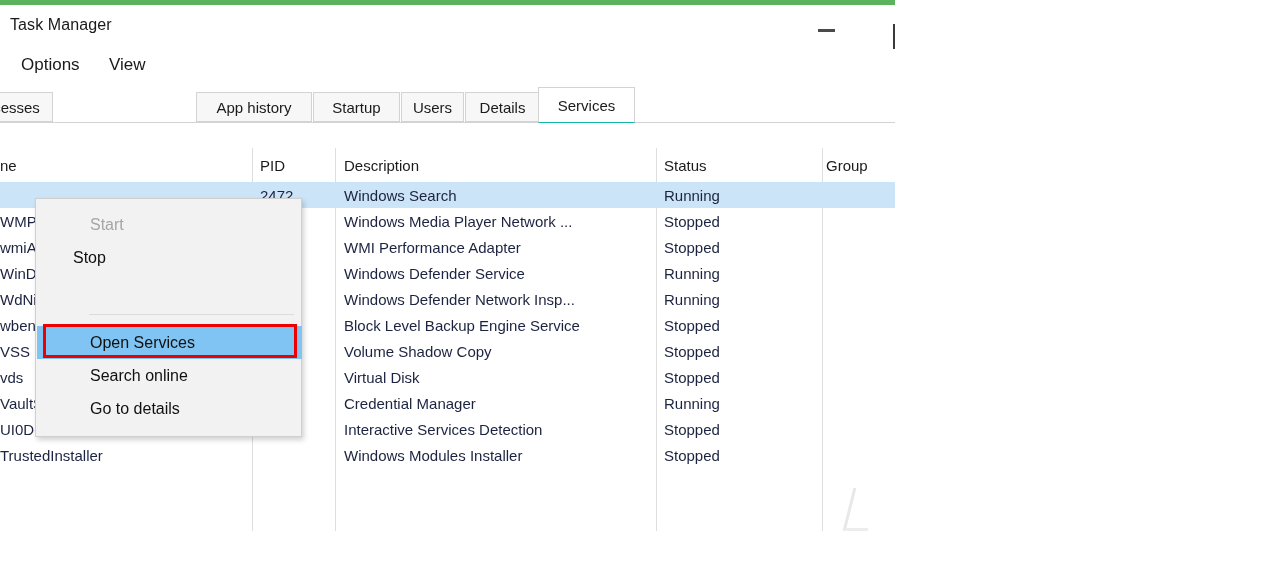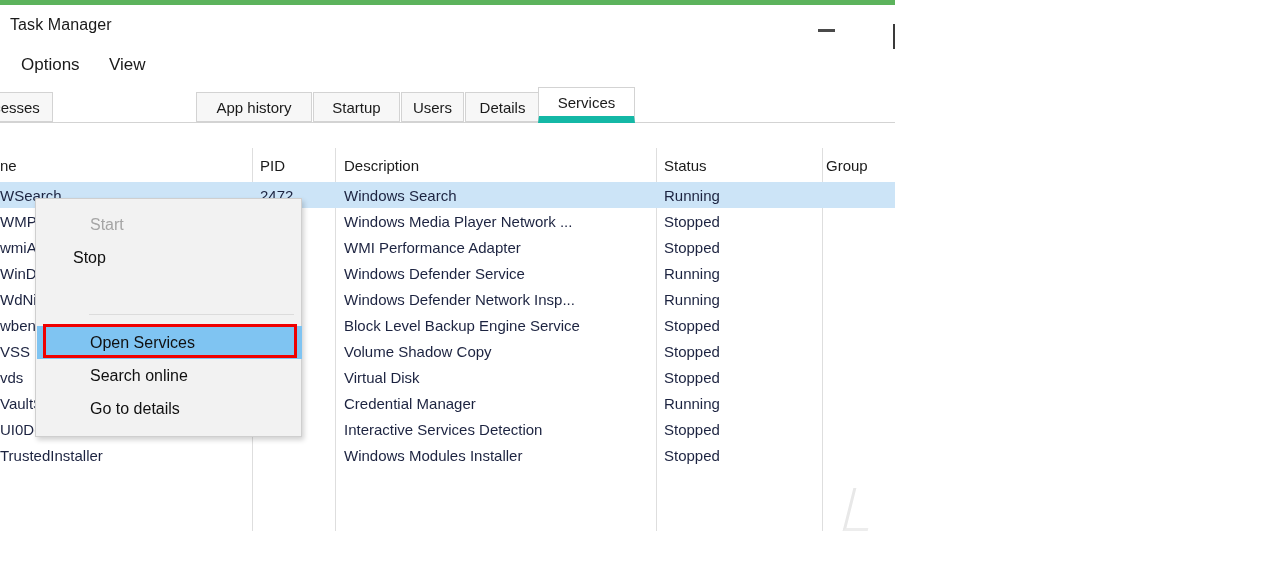--- a/index.html
+++ b/index.html
@@ -111,21 +111,21 @@
     color: #1a1a1a;
     display: flex;
     align-items: center;
     justify-content: center;
     white-space: nowrap;
   }
   .tab.active {
     top: 0px;
     height: 36px;
     background: #ffffff;
-    border-bottom: 7px solid #14b8a6;
+    border-bottom: 1px solid #14b8a6;
     z-index: 3;
   }
 
   
   .table-area {
     position: absolute;
     left: 0; top: 131px;
     width: 931px; height: 400px;
     background: #ffffff;
   }
@@ -290,21 +290,20 @@
         <div class="th" style="left: 862px; width: 64px;">Group</div>
       </div>
     <div id="col-seps">
         <div class="col-sep" style="left: 288px; height: 383px;"></div>
         <div class="col-sep" style="left: 371px; height: 383px;"></div>
         <div class="col-sep" style="left: 692px; height: 383px;"></div>
         <div class="col-sep" style="left: 858px; height: 383px;"></div>
       </div>
     <div class="rows" id="rows">
         <div class="row selected">
-          <div class="cell name">WSearch</div>
           <div class="cell pid">2472</div>
           <div class="cell desc">Windows Search</div>
           <div class="cell status">Running</div>
           <div class="cell group"></div>
         </div>
         <div class="row">
           <div class="cell name">WMPNe</div>
           <div class="cell pid"></div>
           <div class="cell desc">Windows Media Player Network ...</div>
           <div class="cell status">Stopped</div>

